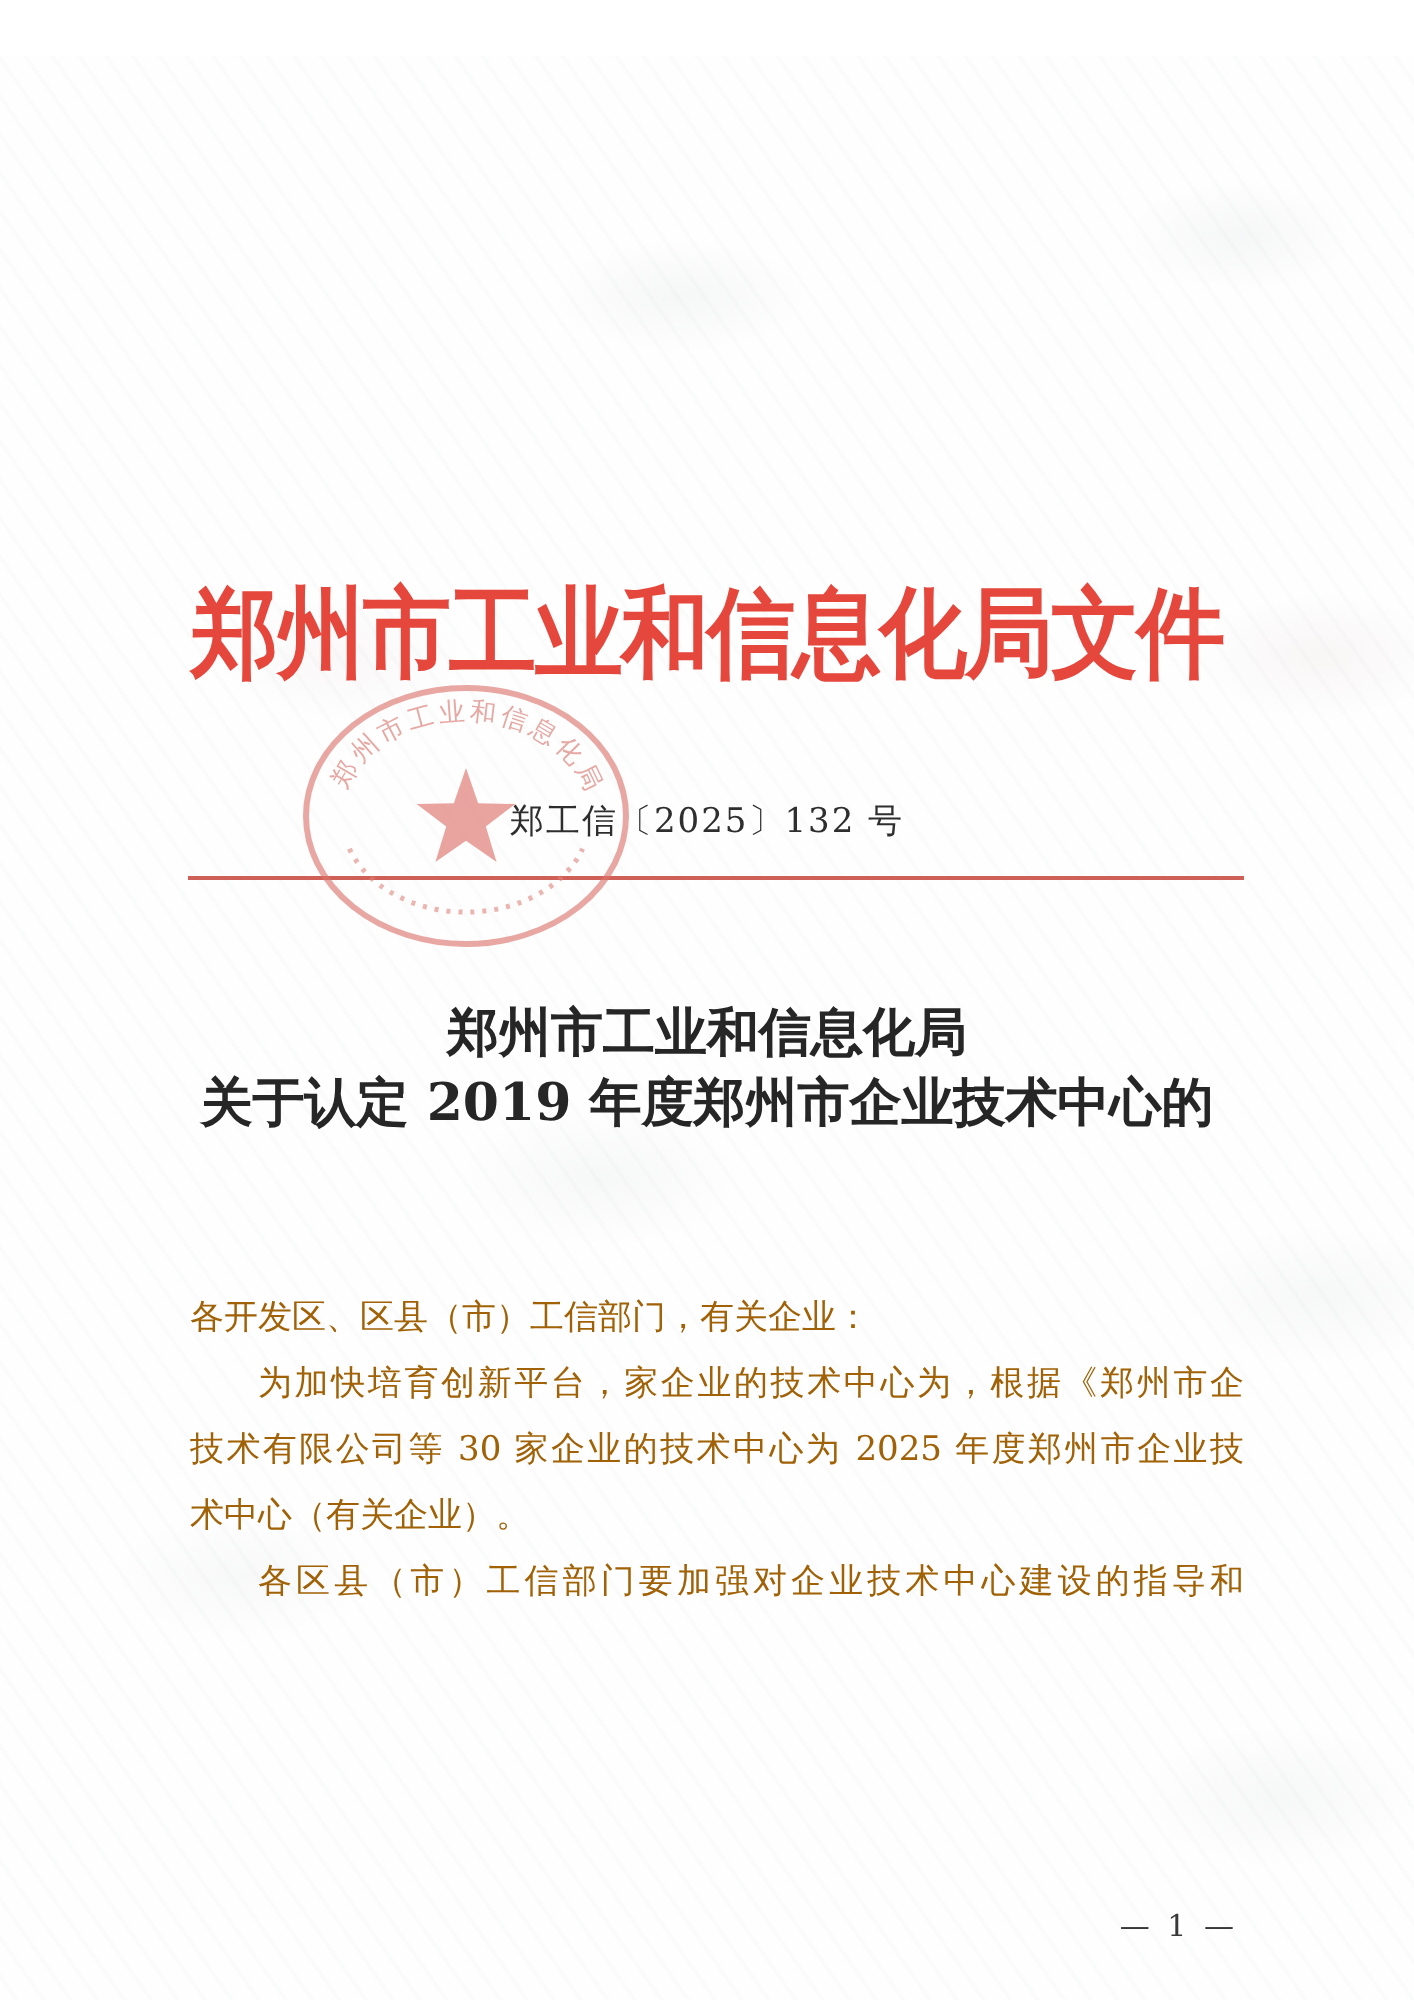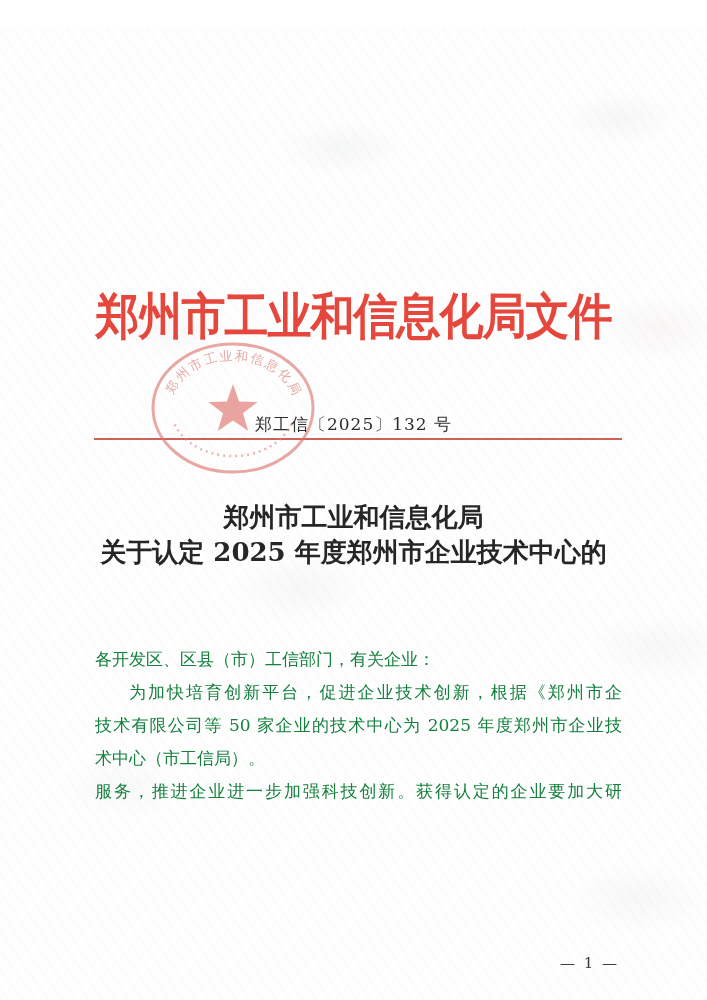--- a/index.html
+++ b/index.html
@@ -40,21 +40,21 @@
     font-weight: 700;
     letter-spacing: -1px;
     color: #e5473c;
     transform: scaleY(1.12);
     transform-origin: 50% 0;
     white-space: nowrap;
   }
 
   .doc-number {
     position: absolute;
-    top: 385px; left: 0; right: 0;
+    top: 371px; left: 0; right: 0;
     text-align: center;
     font-size: 17px;
     letter-spacing: 1px;
     color: #2e2e2e;
   }
 
   .red-line {
     position: absolute;
     top: 410px; left: 94px;
     width: 528px; height: 2px;
@@ -78,21 +78,21 @@
     line-height: 35px;
     color: #262626;
   }
 
   .body-text {
     position: absolute;
     top: 615px; left: 95px;
     width: 527px;
     font-size: 17px;
     line-height: 33px;
-    color: #15803d;
+    color: #a16207;
   }
   .line { text-align: justify; text-align-last: justify; white-space: normal; }
   .line.no-stretch { text-align-last: left; }
   .line.indent { text-indent: 2em; }
 
   .page-number {
     position: absolute;
     top: 926px; right: 88px;
     font-size: 15px;
     letter-spacing: 2px;
@@ -117,26 +117,26 @@
     <ellipse cx="87" cy="78" rx="80" ry="64" fill="none" stroke="#dc746c" stroke-width="3" opacity="0.8"></ellipse>
     <text font-size="13" fill="#db7d75" letter-spacing="2" opacity="0.85">
       <textPath href="#sealTopArc" startOffset="2%">郑州市工业和信息化局</textPath>
     </text>
     <polygon points="87,54 93.1,71.6 111.7,72 96.9,83.2 102.3,101 87,90.4 71.7,101 77.1,83.2 62.3,72 80.9,71.6" fill="#dd6f66" opacity="0.8"></polygon>
     <path d="M 28.7,94.4 A 62,48 0 0 0 145.3,94.4" fill="none" stroke="#dd8078" stroke-width="2.5" stroke-dasharray="2 4" opacity="0.75"></path>
   </svg>
 
   <div class="doc-title">
     <div>郑州市工业和信息化局</div>
-    <div>关于认定 2025 年度郑州市企业技术中心的</div>
+    <div>关于认定 2019 年度郑州市企业技术中心的</div>
   </div>
 
   <div class="body-text">
     <div class="line no-stretch">各开发区、区县（市）工信部门，有关企业：</div>
-    <div class="line indent">为加快培育创新平台，促进企业技术创新，根据《郑州市企</div>
-    <div class="line">技术有限公司等 50 家企业的技术中心为 2025 年度郑州市企业技</div>
-    <div class="line no-stretch">术中心（市工信局）。</div>
-    <div class="line">服务，推进企业进一步加强科技创新。获得认定的企业要加大研</div>
+    <div class="line indent">为加快培育创新平台，家企业的技术中心为，根据《郑州市企</div>
+    <div class="line">技术有限公司等 30 家企业的技术中心为 2025 年度郑州市企业技</div>
+    <div class="line no-stretch">术中心（有关企业）。</div>
+    <div class="line indent">各区县（市）工信部门要加强对企业技术中心建设的指导和</div>
   </div>
 
   <div class="page-number">— 1 —</div>
 
 </div>
 
 </body></html>

